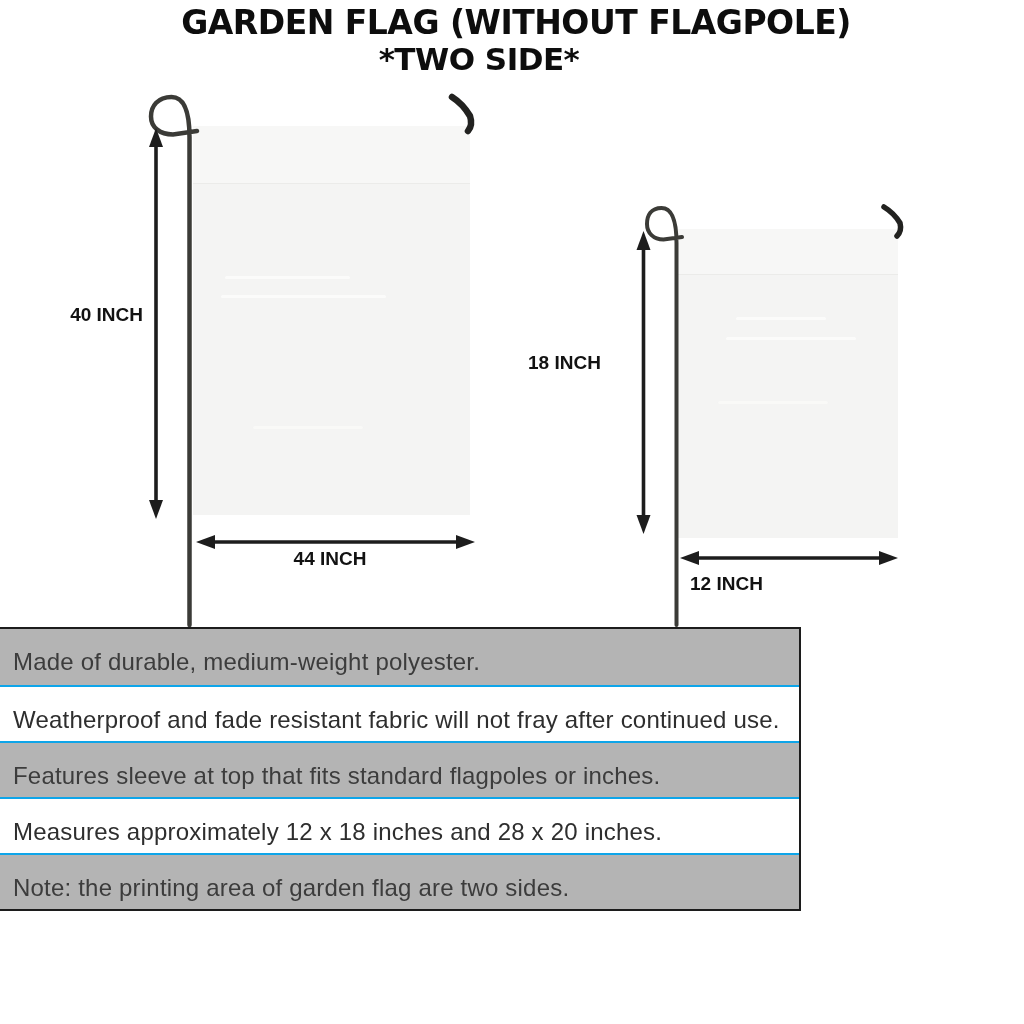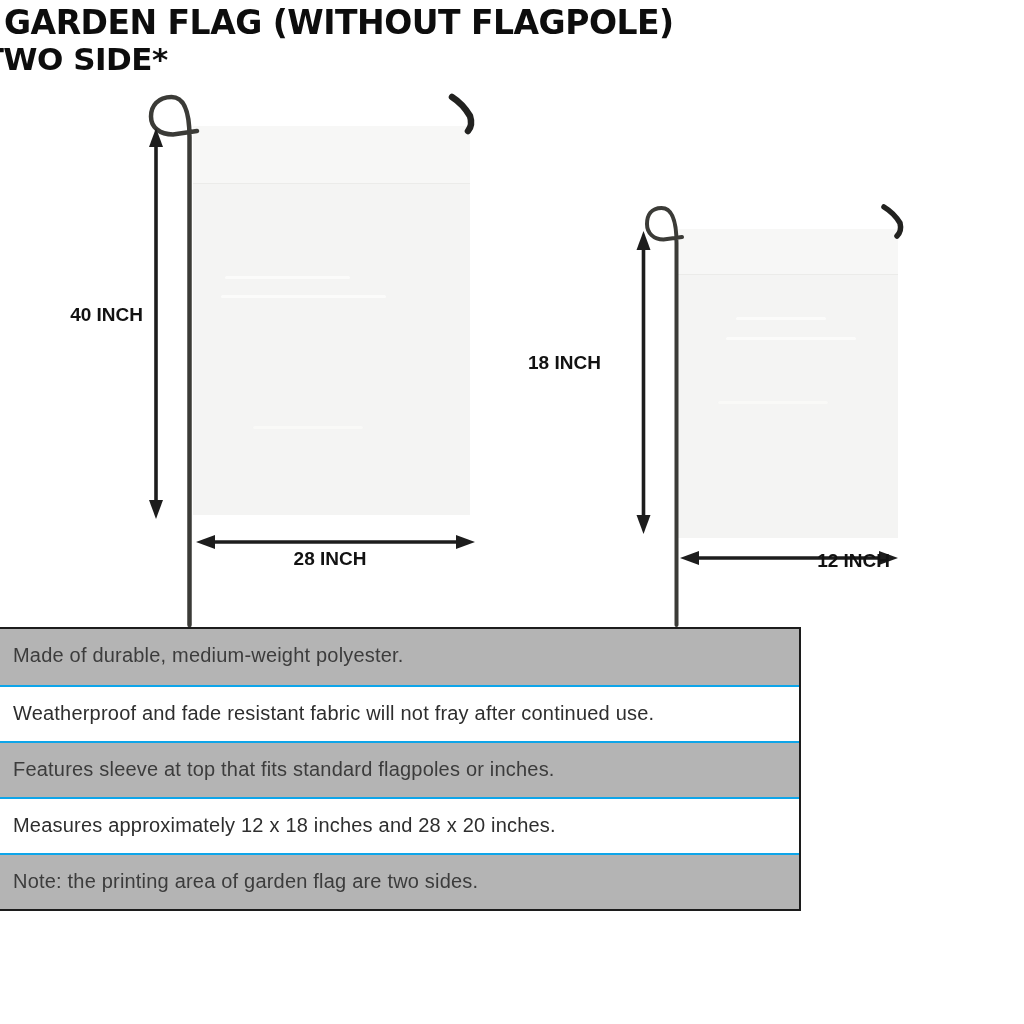--- a/index.html
+++ b/index.html
@@ -9,21 +9,21 @@
     --flag-fill:#f4f4f3;
     --flag-sleeve:#f7f7f6;
     --pole:#3b3b37;
   }
   html,body{margin:0;padding:0;background:#fff;}
   .canvas{
     position:relative;width:1024px;height:1024px;background:#ffffff;
     overflow:hidden;font-family:"Liberation Sans",sans-serif;
   }
   
-  .title-wrap{position:absolute;top:4px;left:0;width:1024px;color:#0d0d0d;}
+  .title-wrap{position:absolute;top:4px;left:0;width:1024px;text-align:center;color:#0d0d0d;}
   .title-line1{
     font-family:"DejaVu Sans",sans-serif;font-weight:700;font-size:33px;line-height:38px;
     letter-spacing:-0.5px;transform:translateX(4px);
   }
   .title-line2{
     font-family:"DejaVu Sans",sans-serif;font-weight:700;font-size:31px;line-height:35px;
     letter-spacing:-0.5px;transform:translateX(-33px);
   }
   
   .flag{position:absolute;background:var(--flag-fill);}
@@ -39,28 +39,28 @@
   .pole{stroke:var(--pole);stroke-width:4.5;fill:none;stroke-linecap:round;}
   .pole-thin{stroke-width:4;}
   .hook{stroke:#222220;fill:none;stroke-linecap:round;}
   .arrow-line{stroke:var(--ink);stroke-width:3.6;}
   .arrow-head{fill:var(--ink);stroke:none;}
   
   .dim{position:absolute;font-weight:700;font-size:19px;color:#121212;letter-spacing:0;}
   .dim-40{left:43px;top:304px;width:100px;text-align:right;}
   .dim-28{left:230px;top:548px;width:200px;text-align:center;}
   .dim-18{left:528px;top:352px;width:100px;}
-  .dim-12{left:690px;top:550px;width:200px;text-align:right;}
+  .dim-12{left:690px;top:573px;width:200px;text-align:left;}
   
   .spec-table{
     position:absolute;left:-3px;top:627px;width:800px;
     border:2px solid #1c1c1c;
   }
-  .spec-row{height:56px;padding:13px 8px 0 14px;box-sizing:border-box;
-    font-size:20px;line-height:26px;color:var(--row-text);letter-spacing:.2px;}
+  .spec-row{height:56px;padding:20px 8px 0 14px;box-sizing:border-box;
+    font-size:24px;line-height:26px;color:var(--row-text);letter-spacing:.2px;}
   .spec-row + .spec-row{border-top:2px solid #0ea5e9;}
   .spec-row.gray{background:var(--row-gray);}
   .spec-row.white{background:#ffffff;color:#2e2e2e;}
 </style>
 </head>
 <body>
 
 <div class="canvas">
 
   <div class="title-wrap">
@@ -110,21 +110,21 @@
     </g>
 
     <g>
       <line class="arrow-line" x1="697" y1="558" x2="882" y2="558"></line>
       <polygon class="arrow-head" points="680,558 699,551 699,565"></polygon>
       <polygon class="arrow-head" points="898,558 879,551 879,565"></polygon>
     </g>
   </svg>
 
   <div class="dim dim-40">40 INCH</div>
-  <div class="dim dim-28">28 INCH</div>
+  <div class="dim dim-28">44 INCH</div>
   <div class="dim dim-18">18 INCH</div>
   <div class="dim dim-12">12 INCH</div>
 
   <div class="spec-table">
     <div class="spec-row gray">Made of durable, medium-weight polyester.</div>
     <div class="spec-row white">Weatherproof and fade resistant fabric will not fray after continued use.</div>
     <div class="spec-row gray">Features sleeve at top that fits standard flagpoles or inches.</div>
     <div class="spec-row white">Measures approximately 12 x 18 inches and 28 x 20 inches.</div>
     <div class="spec-row gray">Note: the printing area of garden flag are two sides.</div>
   </div>

